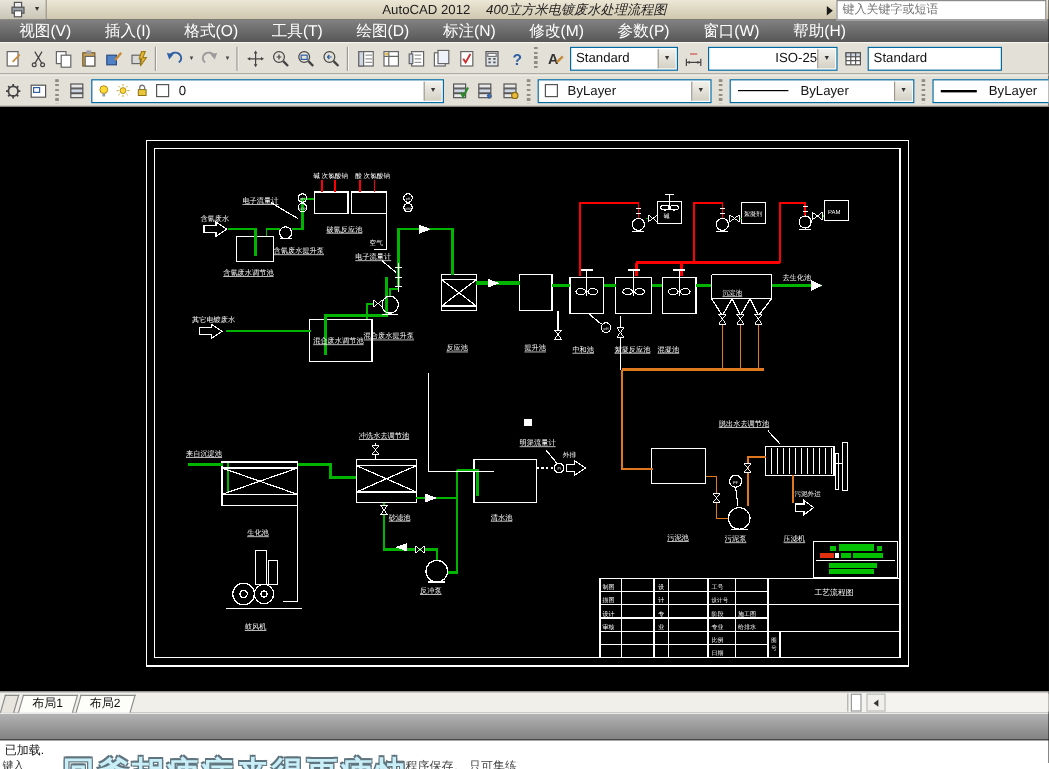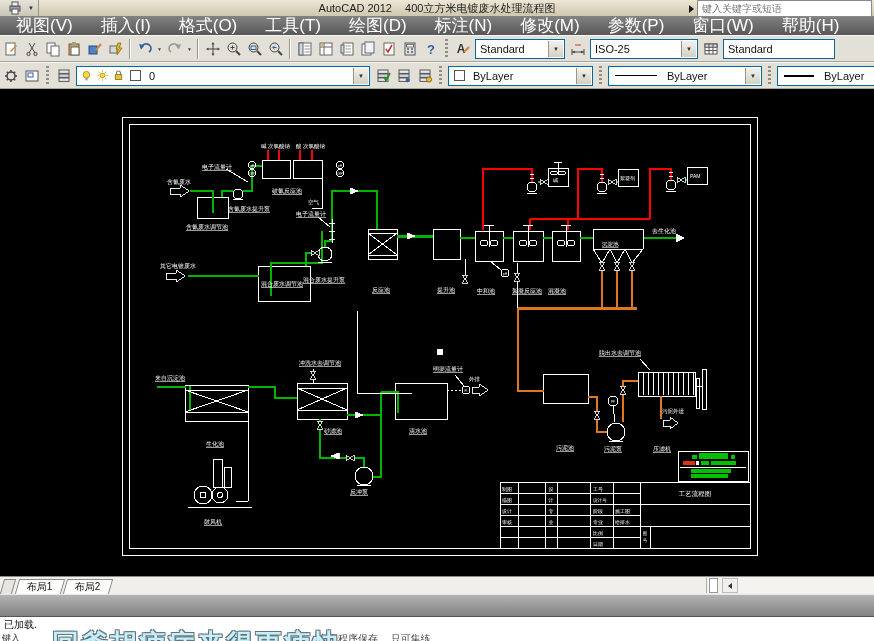--- a/index.html
+++ b/index.html
@@ -2,27 +2,27 @@
 <html><head>
 <meta charset="utf-8">
 <style>
   html,body{margin:0;padding:0;background:#222;}
   #app{position:relative;width:874px;height:641px;overflow:hidden;font-family:"Liberation Sans",sans-serif;background:#000;}
   
   #titlebar{height:16px;background:linear-gradient(#ece7d6,#cfc7ae);display:flex;align-items:center;position:relative;}
   #qat{display:flex;align-items:center;height:16px;padding:0 4px;background:linear-gradient(#e7e4da,#c9c5b6);border-right:1px solid #9a968a;}
   #qat .dd{font-size:6px;color:#333;margin-left:3px;}
   #titletext{position:absolute;left:0;right:0;text-align:center;font-size:11px;color:#1d1d1d;white-space:nowrap;}
-  #titletext .doc{margin-left:10px;}
+  #titletext .doc{margin-left:10px;font-style:italic;}
   #searchwrap{position:absolute;right:2px;top:0;display:flex;align-items:center;}
   #searcharrow{width:0;height:0;border-left:5px solid #1a1a1a;border-top:4px solid transparent;border-bottom:4px solid transparent;margin-right:3px;}
   #searchbox{width:165px;height:15px;background:#fff;border:1px solid #8a8a8a;font-size:10px;color:#888;padding:0 4px;font-family:"Liberation Sans",sans-serif;}
   
   #menubar{height:19px;background:linear-gradient(#828282,#575757);display:flex;align-items:center;padding-left:2px;}
-  .menu-item{color:#fff;font-size:17px;padding:0 14px;height:19px;line-height:19px;cursor:default;}
+  .menu-item{color:#fff;font-size:13px;padding:0 14px;height:19px;line-height:19px;cursor:default;}
   
   .toolbar{background:#e3e0d7;border-top:1px solid #f6f5f1;border-bottom:1px solid #a7a49a;display:flex;align-items:center;overflow:hidden;white-space:nowrap;}
   #toolbar1{height:25px;}
   #toolbar2{height:25px;}
   .tbtn{width:21px;height:21px;display:inline-flex;align-items:center;justify-content:center;flex:0 0 auto;}
   .tbtn svg{display:block;}
   .sep{width:1px;height:20px;background:#9a978d;border-right:1px solid #fbfaf7;margin:0 3px;flex:0 0 auto;}
   .grip{width:3px;height:20px;margin:0 4px;background:repeating-linear-gradient(#8f8c82 0 2px,#e3e0d7 2px 4px);flex:0 0 auto;}
   .ddbtn{width:9px;height:21px;display:inline-flex;align-items:center;justify-content:center;font-size:5px;color:#444;flex:0 0 auto;}
   .combo{height:18px;background:#fff;border:1px solid #0369a1;display:inline-flex;align-items:center;font-size:11px;color:#111;flex:0 0 auto;position:relative;margin:0 2px;}
@@ -236,21 +236,21 @@
     </div>
     <span class="tbtn" id="ic-dimstyle">
         <svg width="16" height="16" viewBox="0 0 16 16">
           <path d="M2 11 H14 M2 8 V14 M14 8 V14" stroke="#444" fill="none"></path>
           <polygon points="2,11 5,9.8 5,12.2" fill="#444"></polygon>
           <polygon points="14,11 11,9.8 11,12.2" fill="#444"></polygon>
           <path d="M5 4 H11" stroke="#c33"></path>
         </svg>
       </span>
     <div class="combo" style="width:106px">
-      <span class="cval" style="text-align:left">ISO-25</span>
+      <span class="cval" style="text-align:right">ISO-25</span>
       <span class="dda">▼</span>
     </div>
     <span class="tbtn" id="ic-tablestyle">
         <svg width="16" height="16" viewBox="0 0 16 16">
           <rect x="2" y="3" width="12" height="10" fill="#fff" stroke="#555"></rect>
           <rect x="2" y="3" width="12" height="3.3" fill="#cfd6e4" stroke="#555"></rect>
           <path d="M2 9.6 H14 M6 3 V13 M10 3 V13" stroke="#555"></path>
         </svg>
       </span>
     <div class="combo" style="width:110px">

